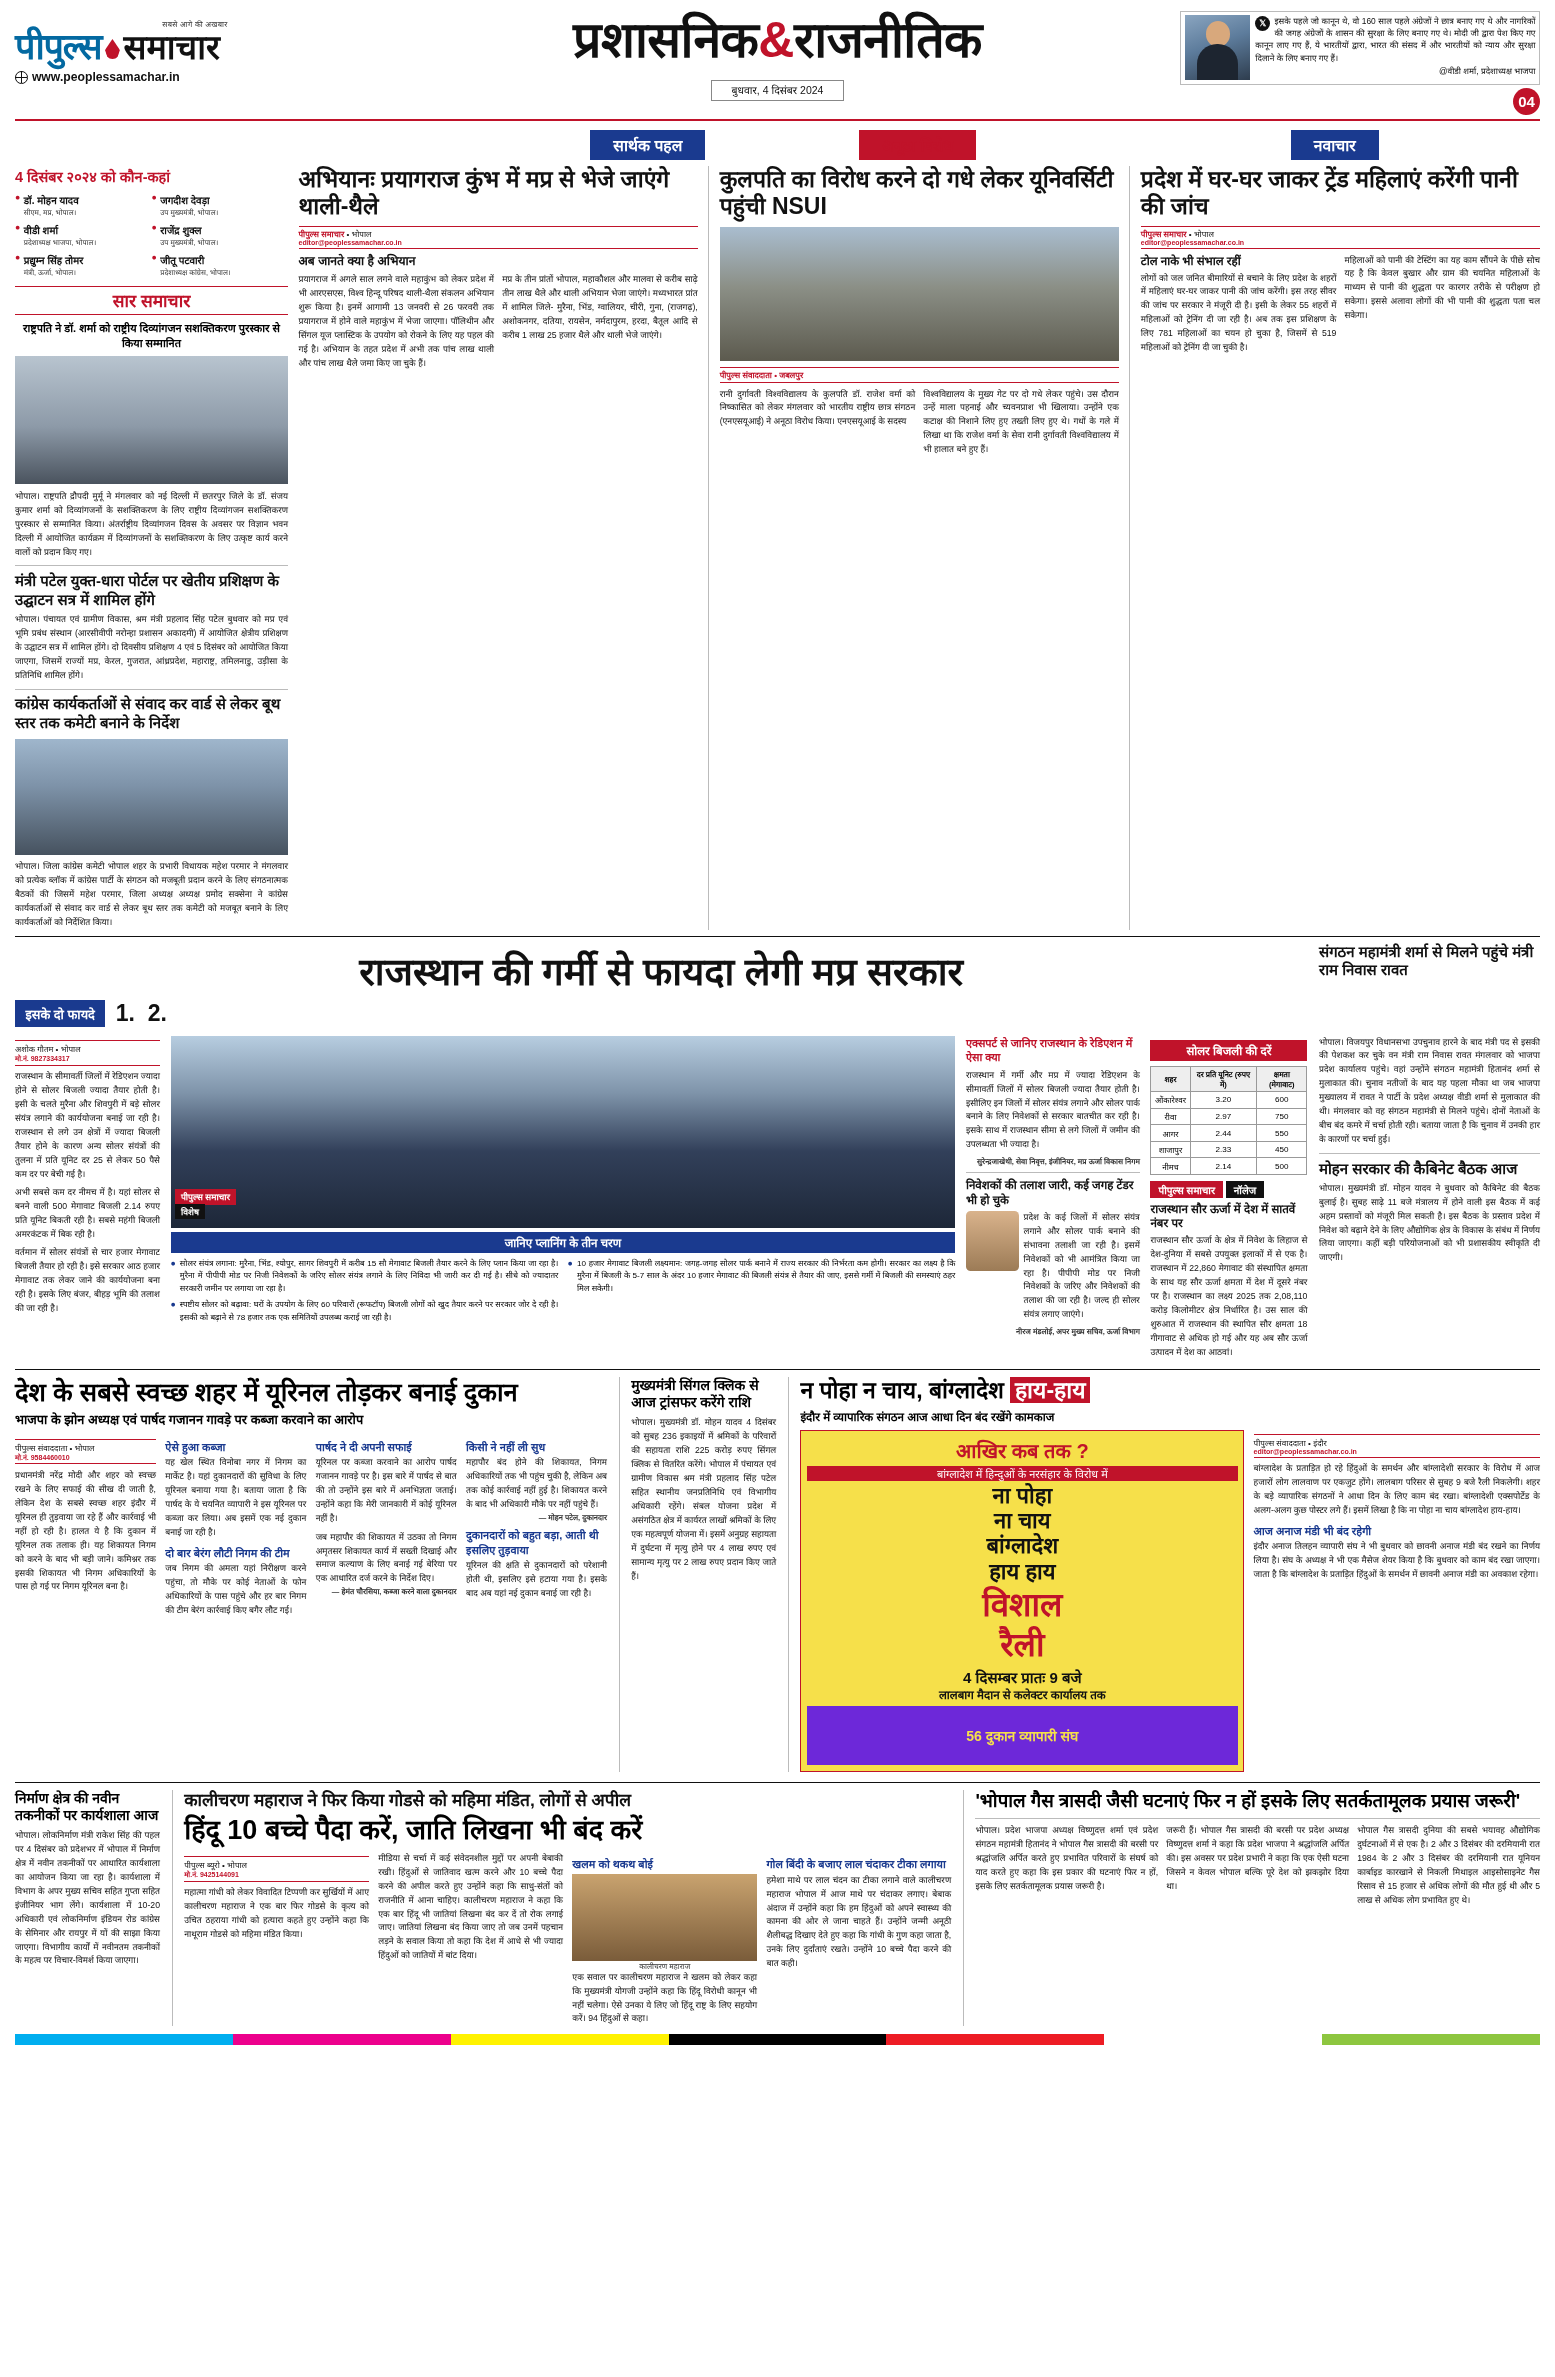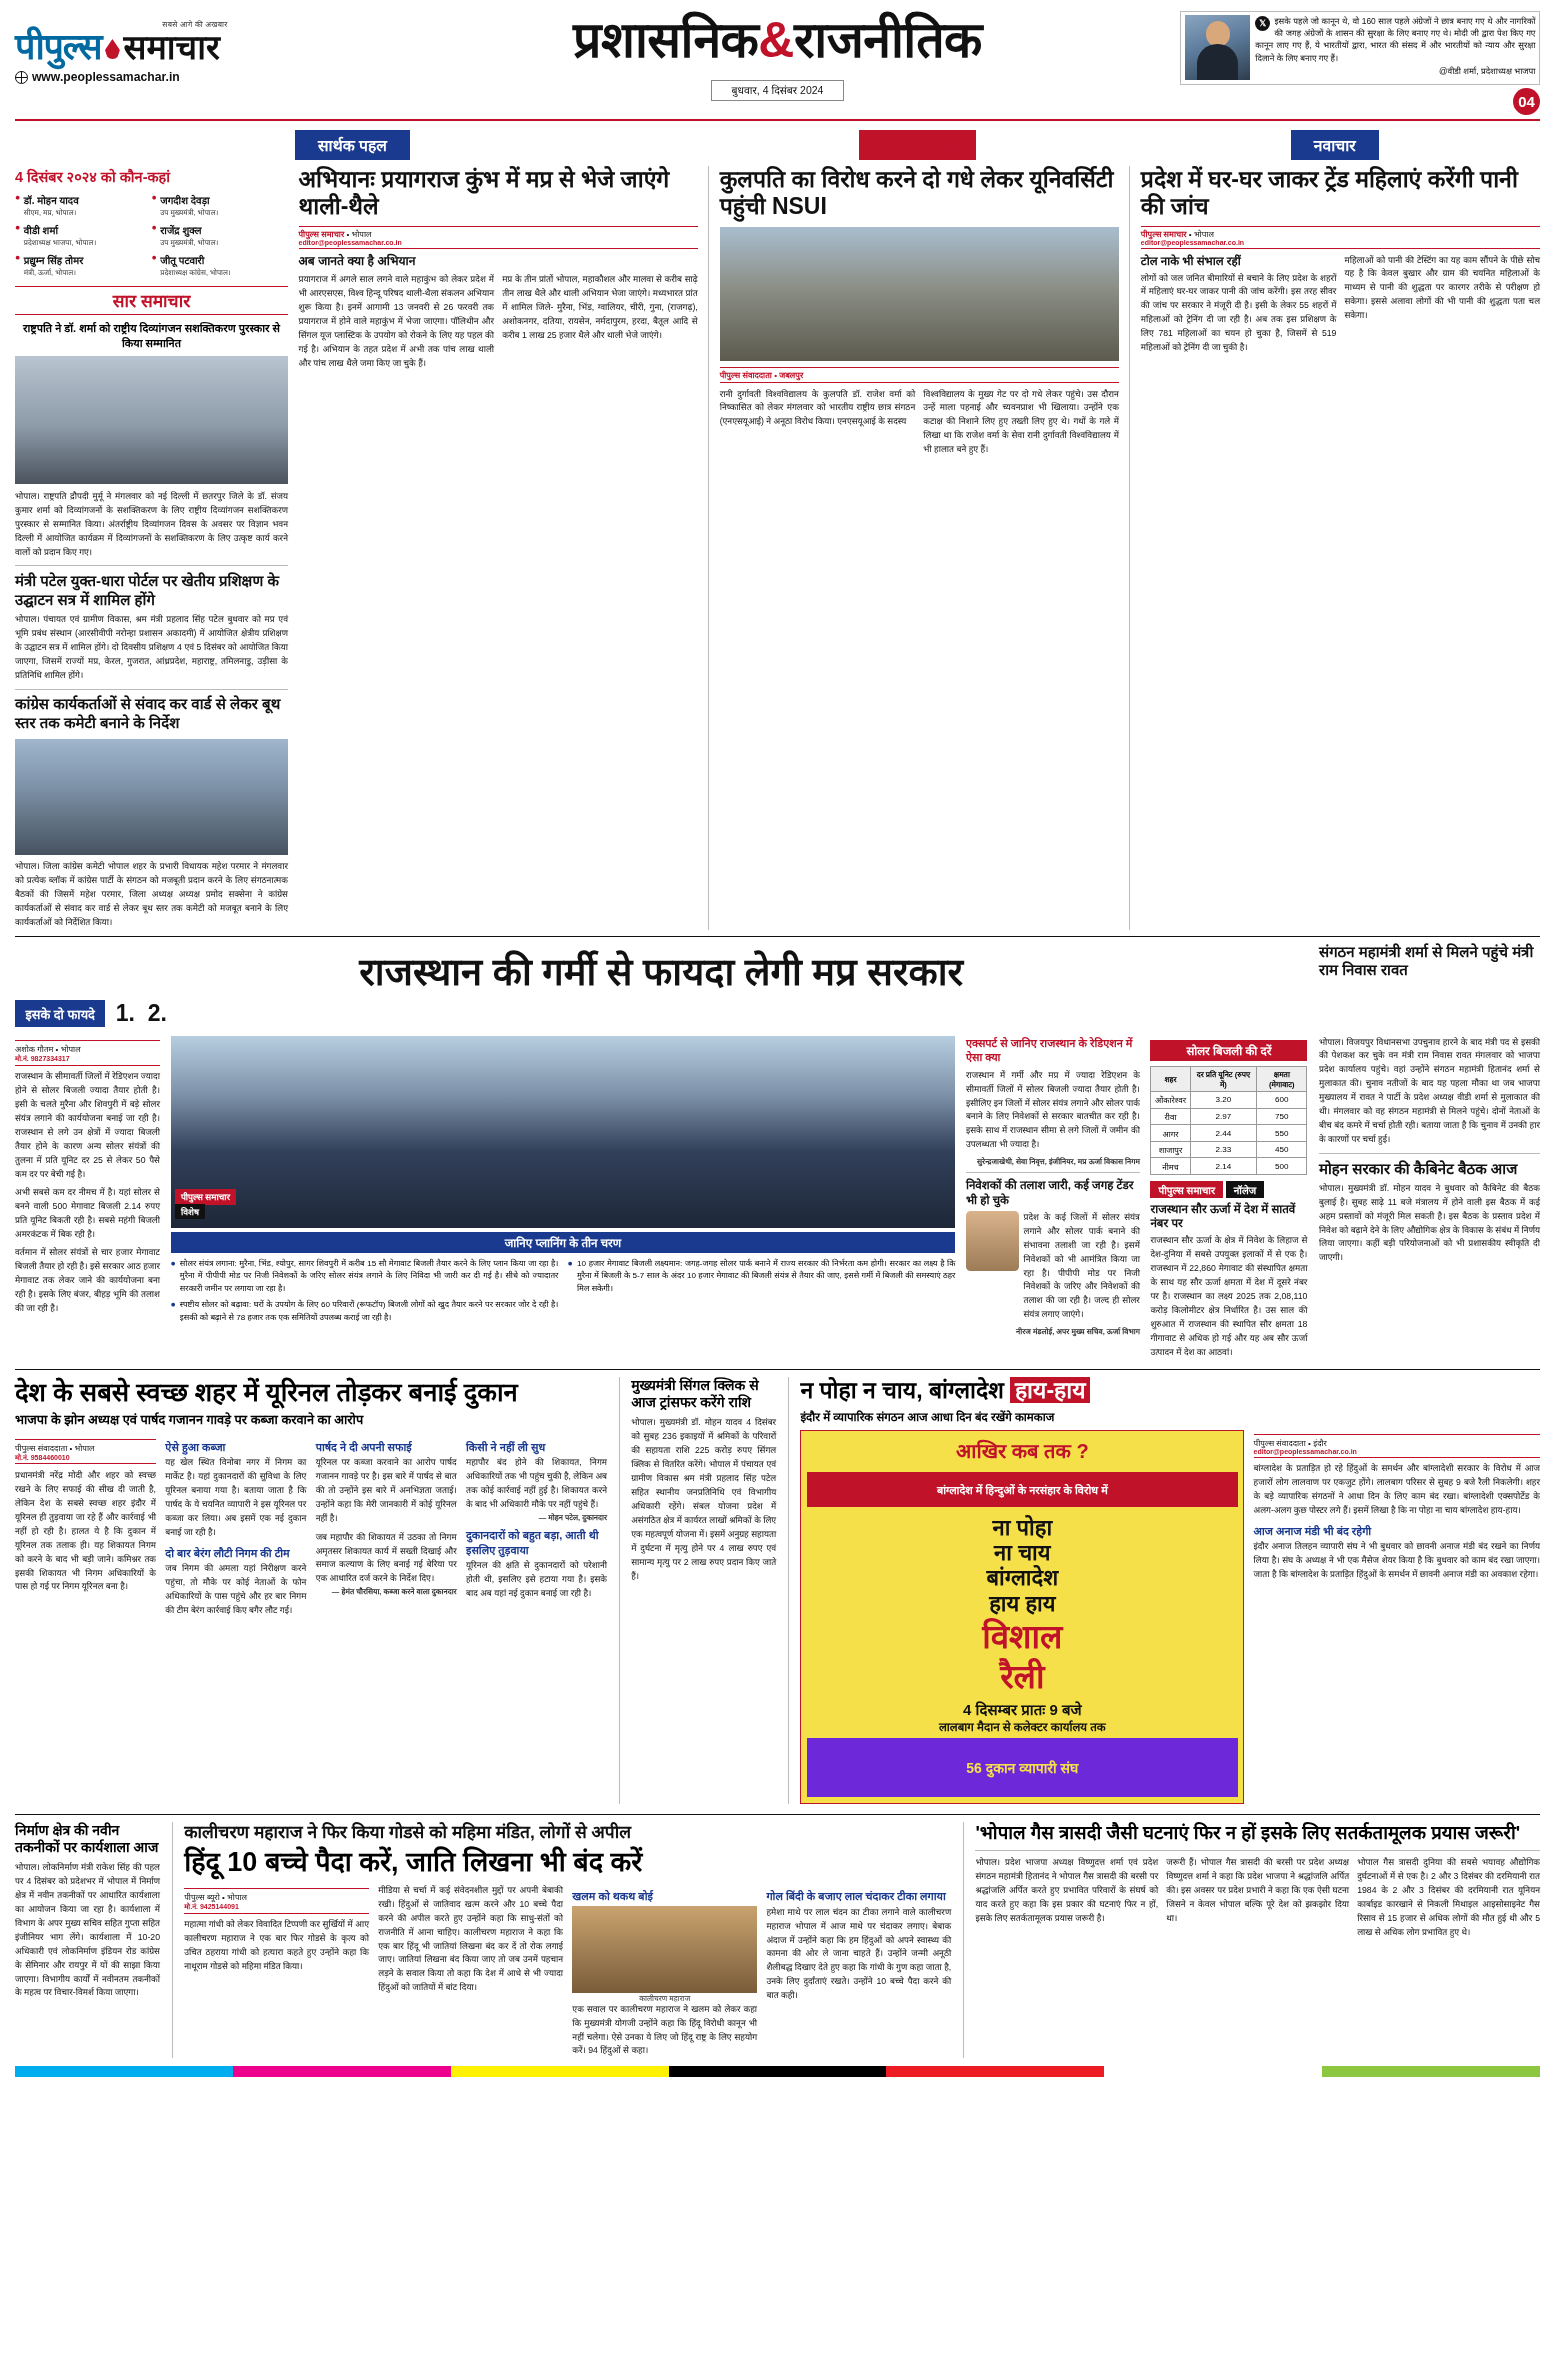--- a/index.html
+++ b/index.html
@@ -185,21 +185,21 @@
   .small-head { font-size:14px; font-weight:700; line-height:1.25; }
   .mini-head { font-size:11px; font-weight:700; color:#1a3a8f; margin:4.6px 0 2.3px;}
   .quote-attr { font-size:7.5px; text-align:right; color:#333; font-weight:700;}
 
   
   .ad {
     border:1.7px solid #c0132a; background:#f6e04a; padding:5.8px; text-align:center;
     position:relative; overflow:hidden;
   }
   .ad-top { font-size:20px; font-weight:700; color:#c0132a; }
-  .ad-band { background:#c0132a; color:#fff; font-size:11px; padding:10px; margin:8px 0; font-weight:700;}
+  .ad-band { background:#c0132a; color:#fff; font-size:11px; padding:0; margin:2px 0; font-weight:400;}
   .ad-slogan { font-size:22px; font-weight:900; color:#111; line-height:1.15;}
   .ad-big { font-size:33px; font-weight:900; color:#c0132a; line-height:1.05; margin:4.6px 0;}
   .ad-date { font-size:15px; font-weight:700; color:#111;}
   .ad-foot { background:#6d28d9; color:#f6e04a; font-size:14px; font-weight:700; padding:20px; margin-top:4.6px;}
 
   .hay { background:#c0132a; color:#fff; padding:0 4.6px; }
 
   
   .colorbar { display:flex; height:10.5px; margin-top:8.1px; gap:0; }
   .colorbar div { flex:1; }
@@ -244,21 +244,21 @@
           <span>इसके पहले जो कानून थे, वो 160 साल पहले अंग्रेजों ने छात्र बनाए गए थे और नागरिकों की जगह अंग्रेजों के शासन की सुरक्षा के लिए बनाए गए थे। मोदी जी द्वारा पेश किए गए कानून लाए गए हैं, ये भारतीयों द्वारा, भारत की संसद में और भारतीयों को न्याय और सुरक्षा दिलाने के लिए बनाए गए हैं।</span>
           <div style="text-align:right;font-weight:400;margin-top:1.2px">@वीडी शर्मा, प्रदेशाध्यक्ष भाजपा</div>
         </div>
       </div>
       <div class="pagebadge">04</div>
     </div>
   </div>
 
   <div class="ribbon-row">
     <div style="width:273px"></div>
-    <div style="flex:1;display:flex;justify-content:flex-start">
+    <div style="flex:1;display:flex;justify-content:flex-end">
       <span class="ribbon">सार्थक पहल</span>
     </div>
     <div style="flex:1;display:flex;justify-content:center">
       <span class="ribbon red">अनूठा विरोध</span>
     </div>
     <div style="flex:1;display:flex;justify-content:center">
       <span class="ribbon">नवाचार</span>
     </div>
   </div>
 

